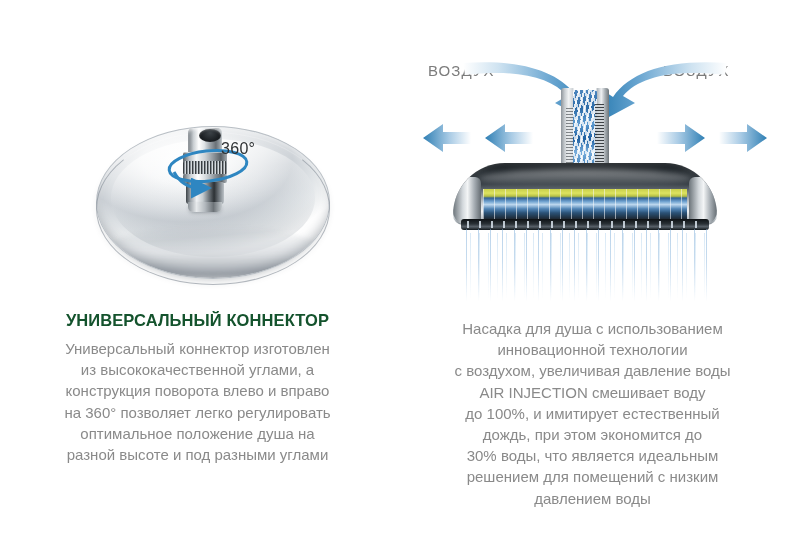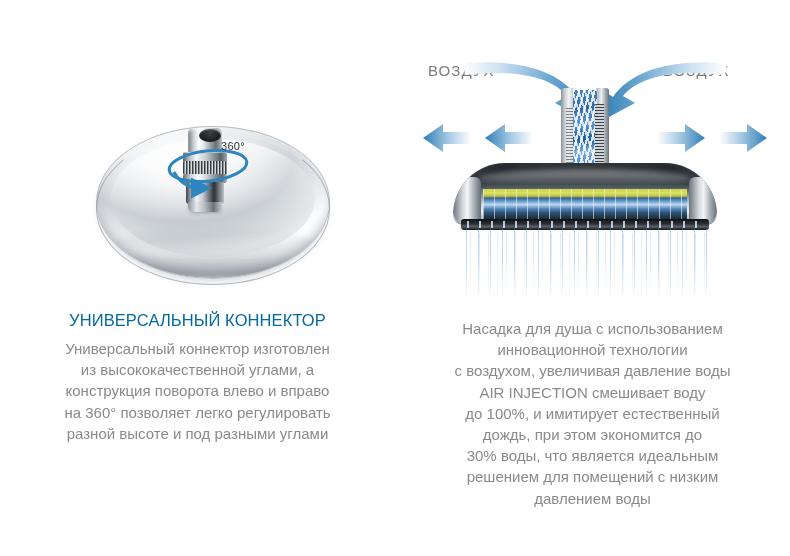--- a/index.html
+++ b/index.html
@@ -45,23 +45,23 @@
     left: 0;
     width: 395px;
     text-align: center;
   }
   .caption-left  { top: 310px; }
   .caption-right { top: 310px; }
 
   .caption h2 {
     margin: 0 0 5px 0;
     font-size: 16.5px;
-    font-weight: normal;
+    font-weight: bold;
     letter-spacing: 0.1px;
-    color: #0369a1;
+    color: #14532d;
     line-height: 20px;
   }
   .caption p {
     margin: 8px;
     font-size: 15px;
     line-height: 21.2px;
     color: #8a8a8a;
     font-weight: 400;
   }
   .caption p .ln { display: block; white-space: nowrap; }
@@ -176,21 +176,21 @@
   .arc-svg {
     position: absolute;
     left: 64px; top: 14px;
     width: 96px; height: 62px;
     overflow: visible;
   }
   .badge-360 {
     position: absolute;
     left: 125px;
     top: 14px;
-    font-size: 11px;
+    font-size: 16px;
     color: #2e3133;
     letter-spacing: 0.3px;
     white-space: nowrap;
   }
 
   
   .air-label {
     position: absolute;
     top: 62px;
     font-size: 15px;
@@ -381,20 +381,21 @@
       </div>
     </div>
 
     <div class="caption caption-left">
       <h2>УНИВЕРСАЛЬНЫЙ КОННЕКТОР</h2>
       <p>
         <span class="ln">Универсальный коннектор изготовлен</span>
         <span class="ln">из высококачественной углами, а</span>
         <span class="ln">конструкция поворота влево и вправо</span>
         <span class="ln">на 360° позволяет легко регулировать</span>
+        <span class="ln">оптимальное положение душа на</span>
         <span class="ln">разной высоте и под разными углами</span>
       </p>
     </div>
   </div>
 
   <div class="panel panel-right">
 
     <div class="figure">
 
       <div class="air-label air-left">ВОЗДУХ</div>

